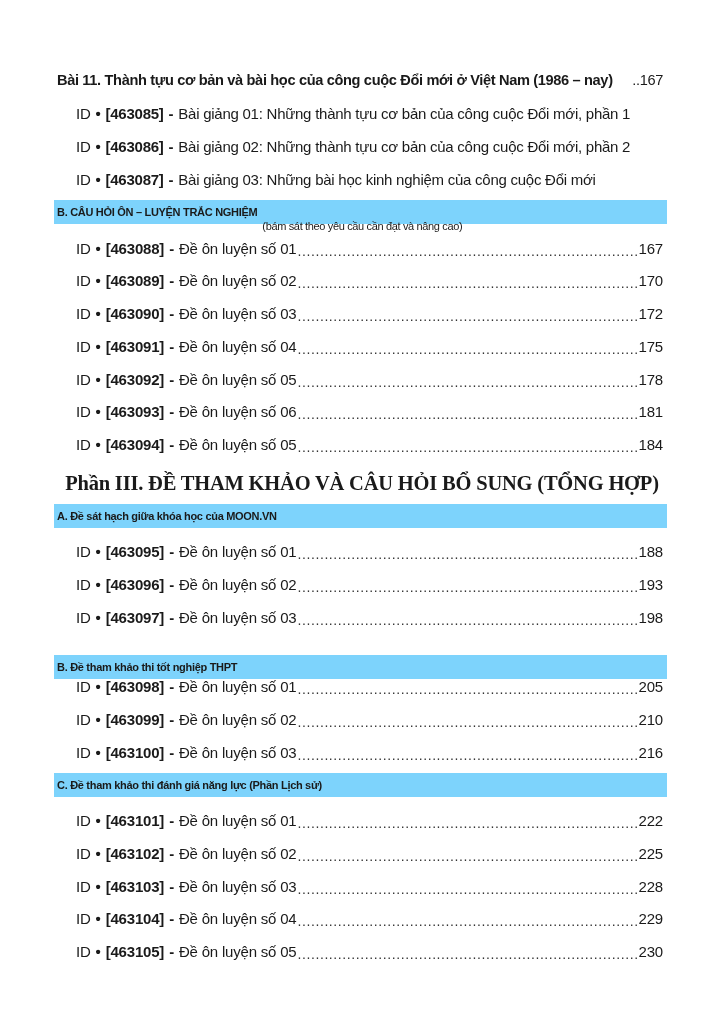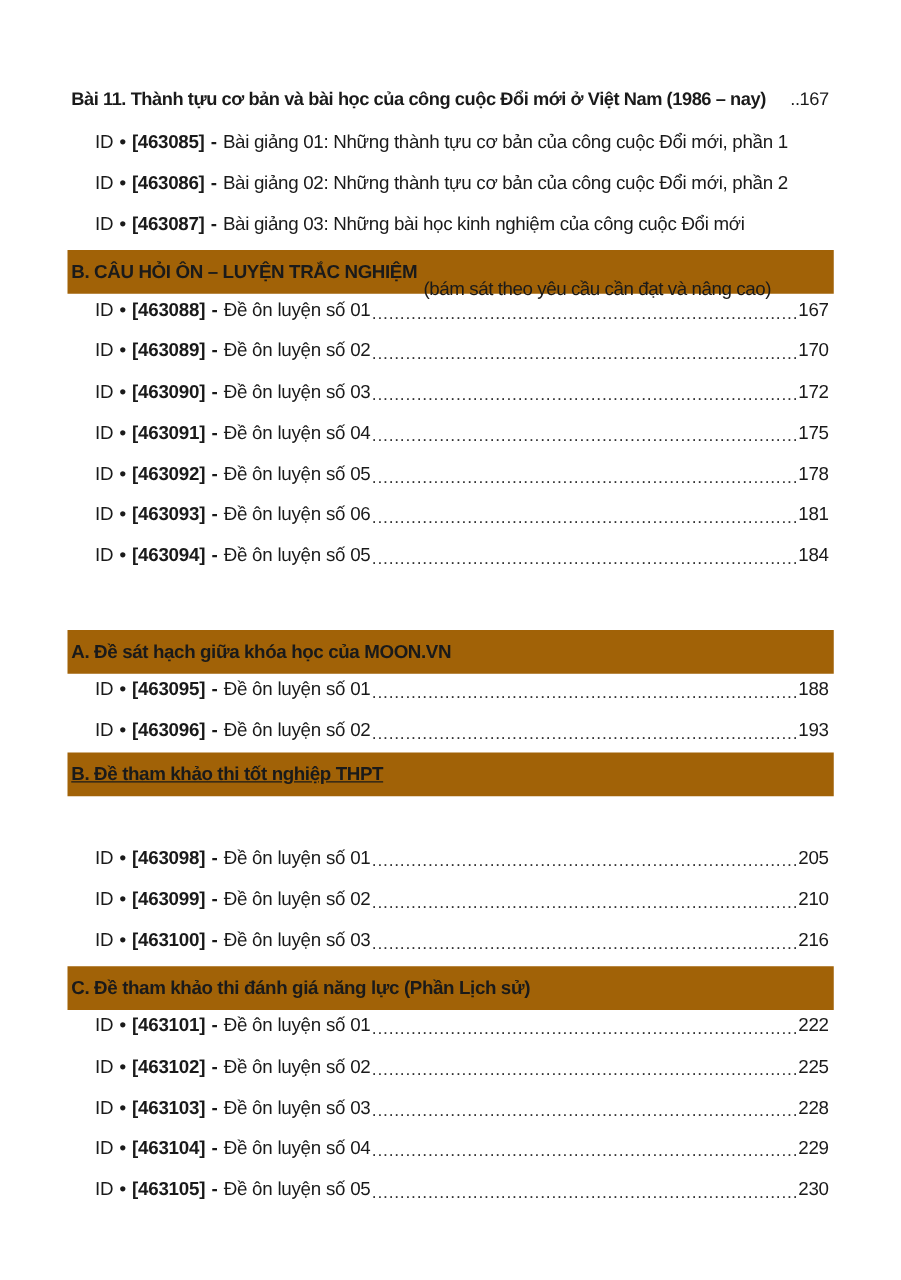--- a/index.html
+++ b/index.html
@@ -71,29 +71,29 @@
     content: "..................................................................................................................................................................................";
     letter-spacing: 0.6px;
     font-size: 14px;
     color: #333;
   }
   .entry .pg { flex: 0 0 auto; }
   .band {
     position: absolute;
     left: 54px;
     width: 613px;
-    height: 35px;
-    background: #a16207;
+    height: 24px;
+    background: #7dd3fc;
     display: flex;
     align-items: center;
     padding-left: 3px;
     box-sizing: border-box;
     white-space: nowrap;
     font-weight: bold;
-    font-size: 15px;
+    font-size: 11px;
     letter-spacing: -0.3px;
   }
   .band .sub {
     font-weight: normal;
     margin-left: 5px;
     letter-spacing: -0.35px;
     margin-top: 28px;
   }
   .part-heading {
     position: absolute;
@@ -208,20 +208,21 @@
   <div class="row entry" style="top:430px;">
     <span>ID</span>
       <span class="bullet">•</span>
       <span class="idnum">[463094]</span>
       <span class="dash">-</span>
       <span class="title">Đề ôn luyện số 05</span>
       <span class="leader"></span>
       <span class="pg">184</span>
   </div>
 
+  <div class="part-heading">Phần III. ĐỀ THAM KHẢO VÀ CÂU HỎI BỔ SUNG (TỔNG HỢP)</div>
 
   <div class="band" style="top:504px;">
     <span>A. Đề sát hạch giữa khóa học của MOON.VN</span>
   </div>
   <div class="row entry" style="top:537px;">
     <span>ID</span>
       <span class="bullet">•</span>
       <span class="idnum">[463095]</span>
       <span class="dash">-</span>
       <span class="title">Đề ôn luyện số 01</span>
@@ -240,21 +241,21 @@
   <div class="row entry" style="top:603px;">
     <span>ID</span>
       <span class="bullet">•</span>
       <span class="idnum">[463097]</span>
       <span class="dash">-</span>
       <span class="title">Đề ôn luyện số 03</span>
       <span class="leader"></span>
       <span class="pg">198</span>
   </div>
 
-  <div class="band" style="top:602px;text-decoration:underline;">
+  <div class="band" style="top:655px;">
     <span>B. Đề tham khảo thi tốt nghiệp THPT</span>
   </div>
   <div class="row entry" style="top:672px;">
     <span>ID</span>
       <span class="bullet">•</span>
       <span class="idnum">[463098]</span>
       <span class="dash">-</span>
       <span class="title">Đề ôn luyện số 01</span>
       <span class="leader"></span>
       <span class="pg">205</span>

